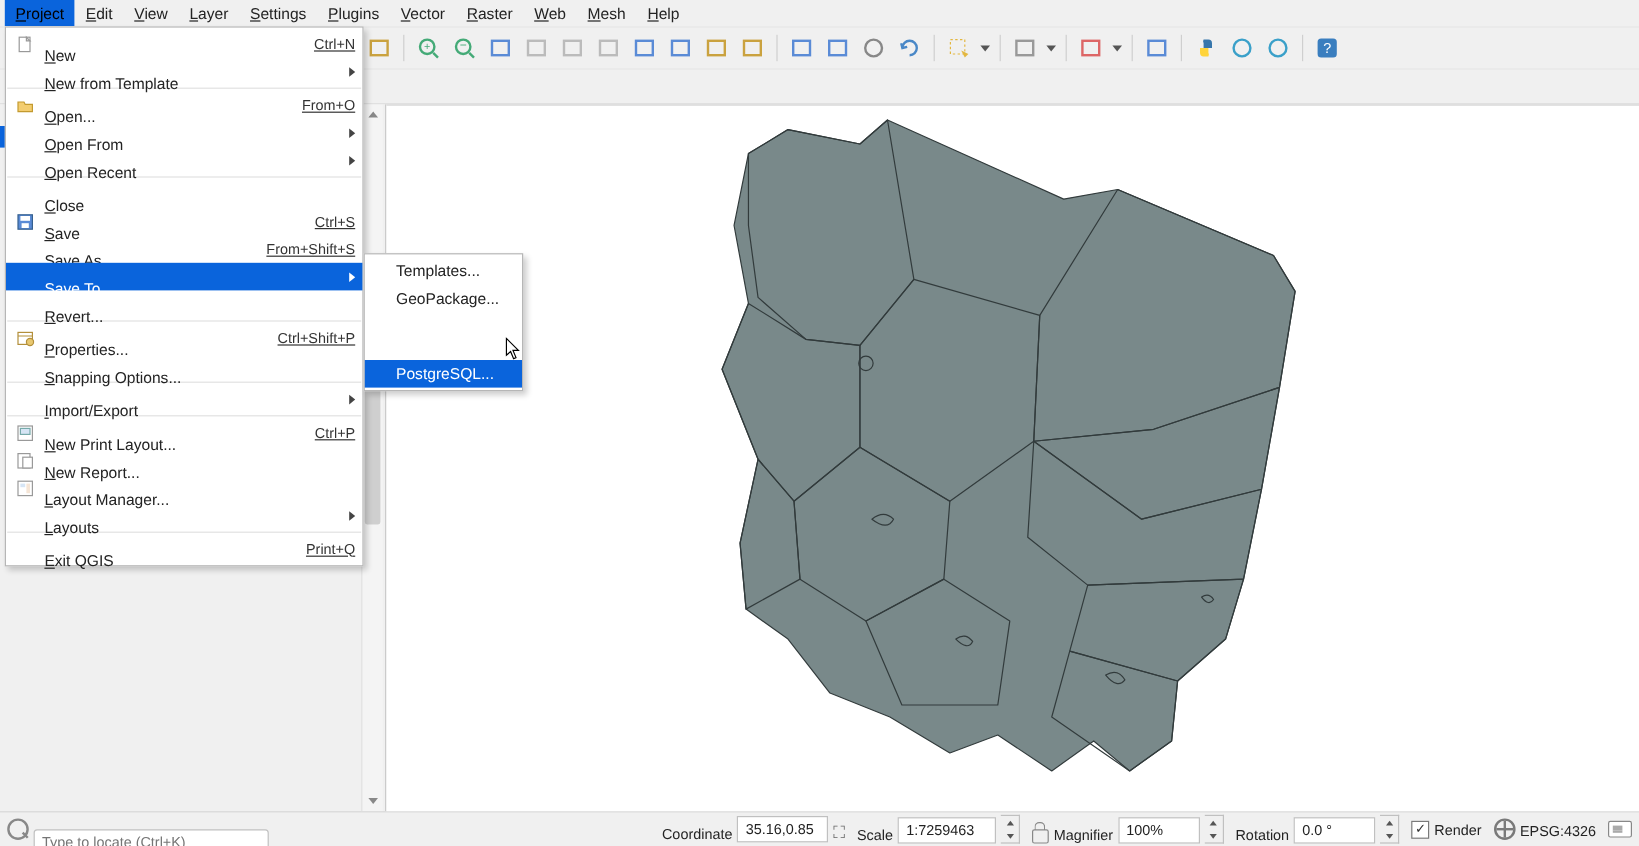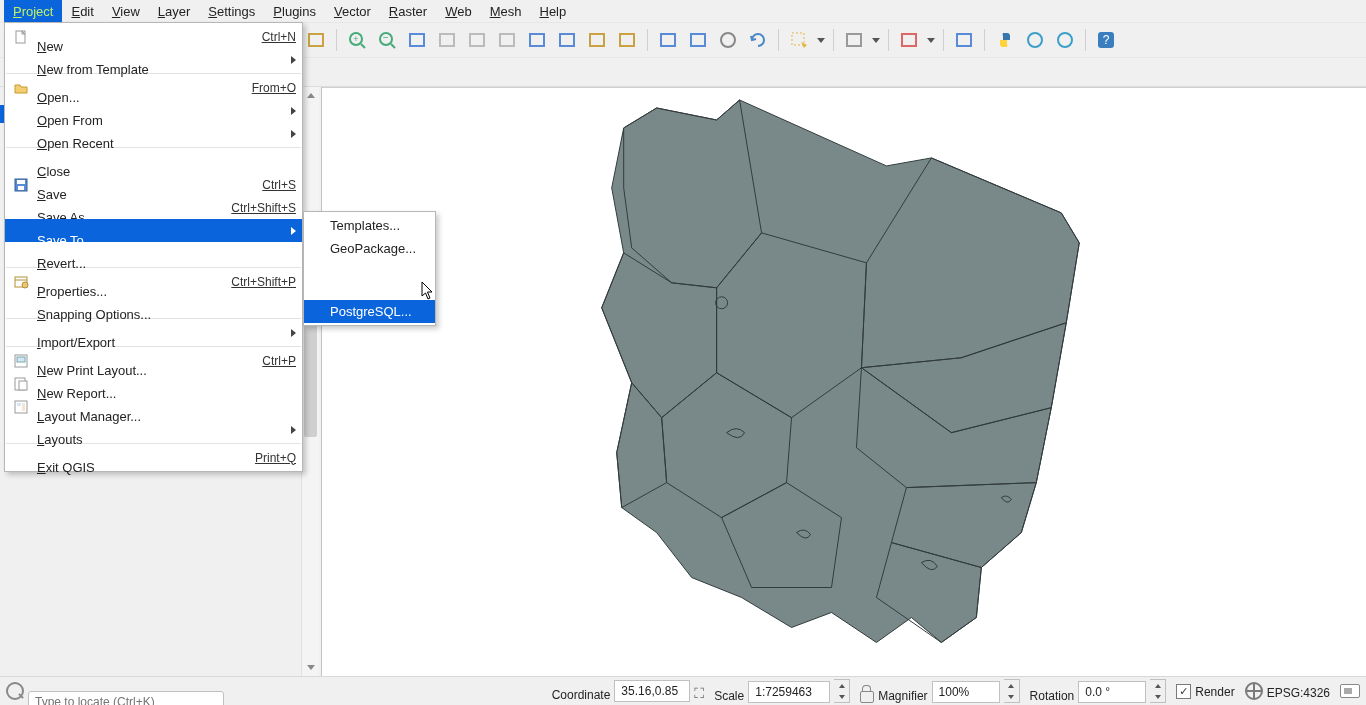--- a/index.html
+++ b/index.html
@@ -16,21 +16,21 @@
     margin: 0; padding: 0; width: 1366px; height: 705px; overflow: hidden;
     font-family: "Segoe UI", Tahoma, sans-serif; font-size: 13px;
     color: var(--text); background: var(--bg);
   }
 
   .window { width: 1366px; height: 705px; display: flex; flex-direction: column; position: relative; }
 
   
   .menubar { height: 22px; display: flex; align-items: stretch; background: var(--bg); padding: 0 4px; }
   .menubar-item { padding: 2px 9px; cursor: default; display: flex; align-items: center; }
-  .menubar-item.active { background: var(--highlight-2); color: #bef264; }
+  .menubar-item.active { background: var(--highlight-2); color: #000000; }
   .menubar-item u { text-decoration: underline; }
 
   
   .toolbar { height: 34px; background: var(--bg); border-top: 1px solid #e6e6e6; display: flex; align-items: center; gap: 4px; padding: 0 3px; }
   .tool { width: 26px; height: 26px; border-radius: 2px; display:flex; align-items:center; justify-content:center; }
   .tool svg { display:block; }
   .tool-sep { width: 7px; height: 26px; position: relative; }
   .tool-sep::after { content:""; position:absolute; left:3px; top:2px; bottom:2px; width:1px; background:#cfcfcf;}
   .tool-dd { width: 10px; display:flex; align-items:center; justify-content:center; }
   .tool-dd::before { content:""; border-left:4px solid transparent; border-right:4px solid transparent; border-top:5px solid #555;}
@@ -350,21 +350,21 @@
             <rect x="4" y="3" width="8" height="4" fill="#fff"></rect>
             <rect x="5" y="9" width="6" height="4" fill="#fff"></rect>
           </svg>
         </span>
         <span class="label"><u>S</u>ave</span>
         <span class="short">Ctrl+S</span>
       </div>
       <div class="dd-row">
         <span class="icon-slot"></span>
         <span class="label"><u>S</u>ave As...</span>
-        <span class="short">Ctrl+Shift+S</span>
+        <span class="short">From+Shift+S</span>
       </div>
       <div class="dd-row sel">
         <span class="icon-slot"></span>
         <span class="label"><u>S</u>ave To</span>
         <span class="dd-sub"></span>
       </div>
       <div class="dd-row">
         <span class="icon-slot"></span>
         <span class="label"><u>R</u>evert...</span>
       </div>

